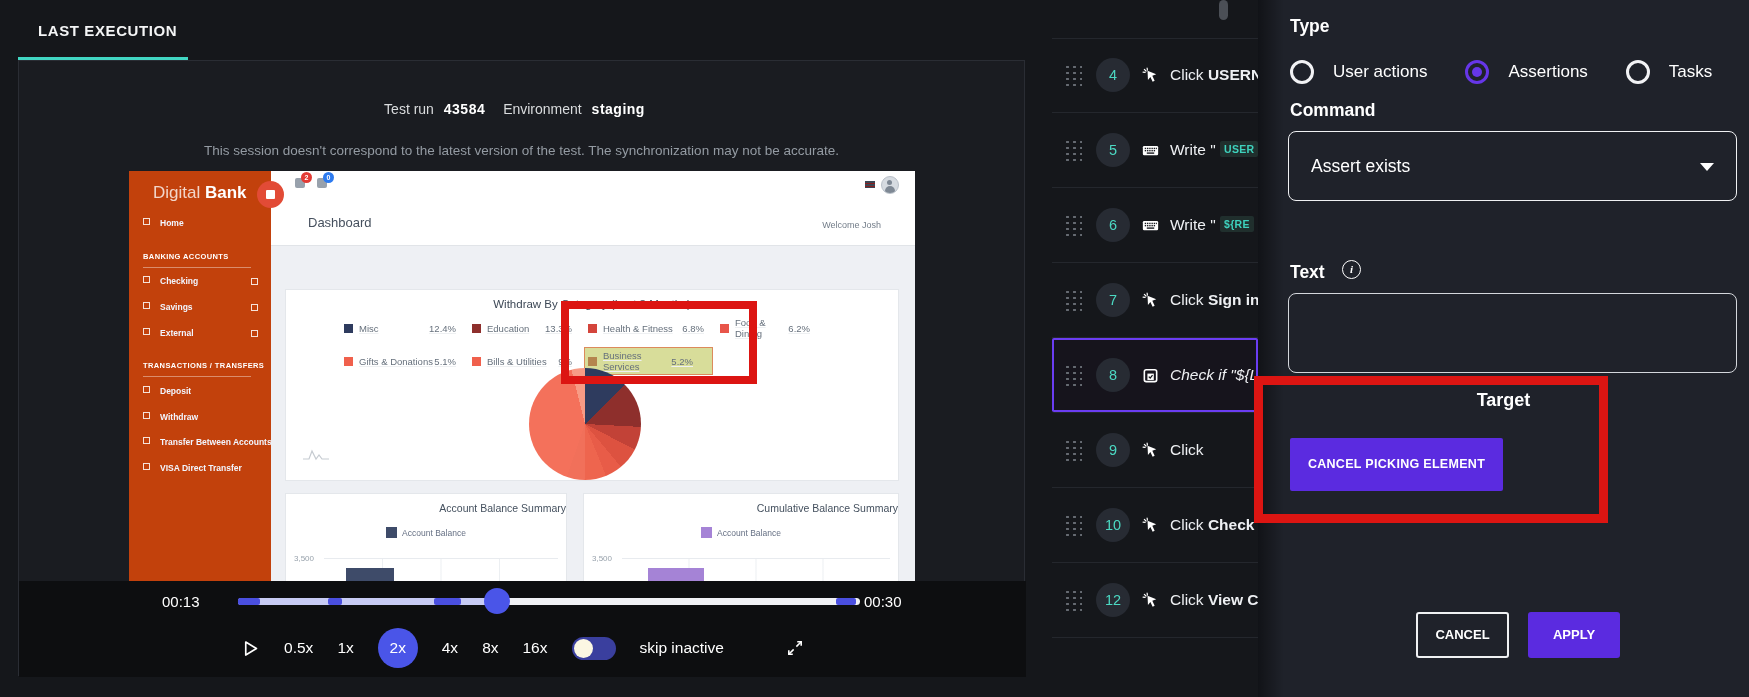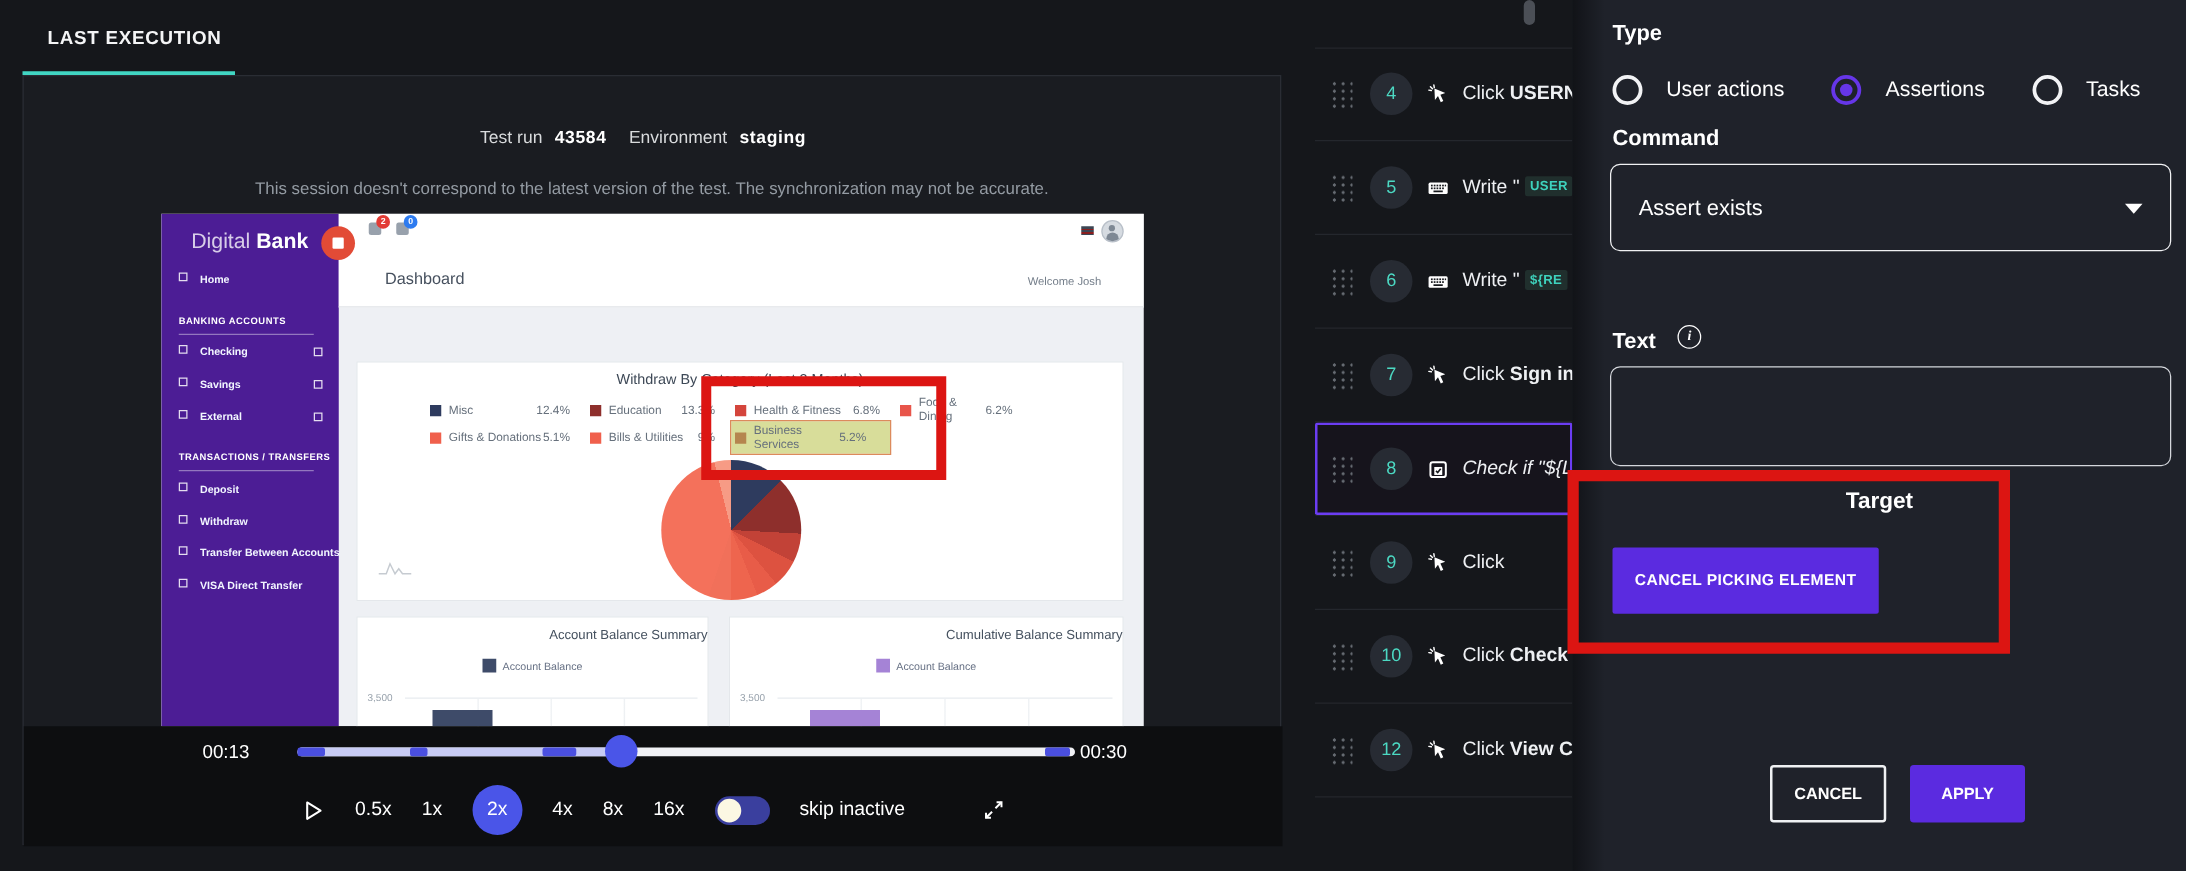--- a/index.html
+++ b/index.html
@@ -8,21 +8,21 @@
   
   .tab-label{left:38px;top:22px;font-size:15px;font-weight:bold;letter-spacing:.6px;color:#f4f5f6;}
   .tab-underline{left:18px;top:57px;width:170px;height:3px;background:#41d6c3;}
   .exec-card{left:18px;top:60px;width:1007px;height:616px;background:#1a1c21;border:1px solid #2a2d34;box-sizing:border-box;}
   .run-meta{left:0;right:0;top:40px;text-align:center;font-size:14px;color:#d9dbdd;}
   .run-meta b{color:#fff;margin:0 14px 0 6px;letter-spacing:.5px;}
   .warn{left:0;right:0;top:82px;text-align:center;font-size:13.5px;color:#949ba3;}
   
   .video{left:110px;top:110px;width:786px;height:410px;background:#eef0f4;overflow:hidden;}
   .vcursor{left:3px;top:3px;}
-  .sidebar{left:0;top:0;width:142px;height:410px;background:#4c1d95;}
+  .sidebar{left:0;top:0;width:142px;height:410px;background:#c2410c;}
   .blogo{left:24px;top:12px;font-size:17px;white-space:nowrap;}
   .blogo .lt{color:rgba(255,255,255,.78);font-weight:300;}
   .blogo .bd{color:#fff;font-weight:bold;}
   .recdot{left:128px;top:10px;width:27px;height:27px;border-radius:50%;background:#e24b36;z-index:6;}
   .recdot i{position:absolute;left:9px;top:9px;width:9px;height:9px;background:#fff;border-radius:1px;}
   .bnav-item{left:14px;height:12px;font-size:8.5px;font-weight:bold;color:#f2f6ff;white-space:nowrap;}
   .bnav-item .sq{display:inline-block;width:5px;height:5px;border:1px solid rgba(255,255,255,.85);margin-right:10px;vertical-align:1px;}
   .bnav-item .tsq{position:absolute;left:108px;top:2px;width:5px;height:5px;border:1px solid rgba(255,255,255,.85);}
   .bnav-sec{left:14px;font-size:7.5px;font-weight:bold;letter-spacing:.4px;color:#fff;white-space:nowrap;}
   .bnav-div{left:14px;width:108px;height:1px;background:rgba(255,255,255,.4);}
@@ -35,21 +35,21 @@
   .avatar{right:16px;top:5px;width:16px;height:16px;border-radius:50%;background:#d6dbe1;border:1px solid #b9c0c9;overflow:hidden;}
   .avatar b{position:absolute;left:5px;top:3px;width:5px;height:5px;border-radius:50%;background:#7e8894;}
   .avatar i{position:absolute;left:2.5px;top:9px;width:10px;height:8px;border-radius:5px 5px 0 0;background:#7e8894;}
   .bm-title{left:37px;top:44px;font-size:13px;color:#46505e;}
   .bm-welcome{right:34px;top:49px;font-size:9px;color:#737d89;}
   .balert{left:18px;top:84px;right:18px;height:30px;background:#d9eeec;border-radius:3px;font-size:10.5px;color:#4f7c83;line-height:30px;padding-left:14px;box-sizing:border-box;}
   .balert b{color:#14505c;}
   .balert .x{position:absolute;right:12px;top:0;font-size:12px;color:#3a4a52;}
   .chart-card{left:14px;top:118px;right:16px;height:192px;background:#fff;border:1px solid #e4e7eb;box-sizing:border-box;}
   .cc-title{left:0;right:0;top:8px;text-align:center;font-size:11.5px;color:#3d4856;font-weight:500;}
-  .legend{left:58px;top:27px;display:grid;grid-template-columns:128px 116px 132px 106px;}
+  .legend{left:58px;top:27px;display:grid;grid-template-columns:128px 116px 132px 106px;row-gap:11px;text-decoration:underline;}
   .lg-item{display:flex;align-items:center;font-size:9.5px;color:#66707c;position:relative;}
   .lg-sw{width:9px;height:9px;margin-right:6px;flex:none;}
   .lg-vl{margin-left:auto;margin-right:16px;}
   .lg-hl{background:rgba(211,216,140,.88);outline:1px solid #dc8a5c;padding:2px 3px;margin:-2px 8px -2px -3px;}
   .pie{left:243px;top:78px;width:112px;height:112px;border-radius:50%;
     background:conic-gradient(#2e3b5e 0 45deg,#8e2f2c 45deg 93deg,#c24237 93deg 117deg,#dd5240 117deg 140deg,#e85c48 140deg 158deg,#ee654e 158deg 180deg,#f1705a 180deg 199deg,#f4715b 199deg 346deg,#f79b85 346deg 360deg);}
   .squiggle{left:16px;top:158px;}
   .scard{top:322px;height:96px;background:#fff;border:1px solid #e4e7eb;box-sizing:border-box;}
   .sc1{left:14px;width:282px;} .sc2{left:312px;right:16px;}
   .sc-title{left:0;right:0;top:8px;text-align:right;font-size:10.5px;color:#44505e;}

